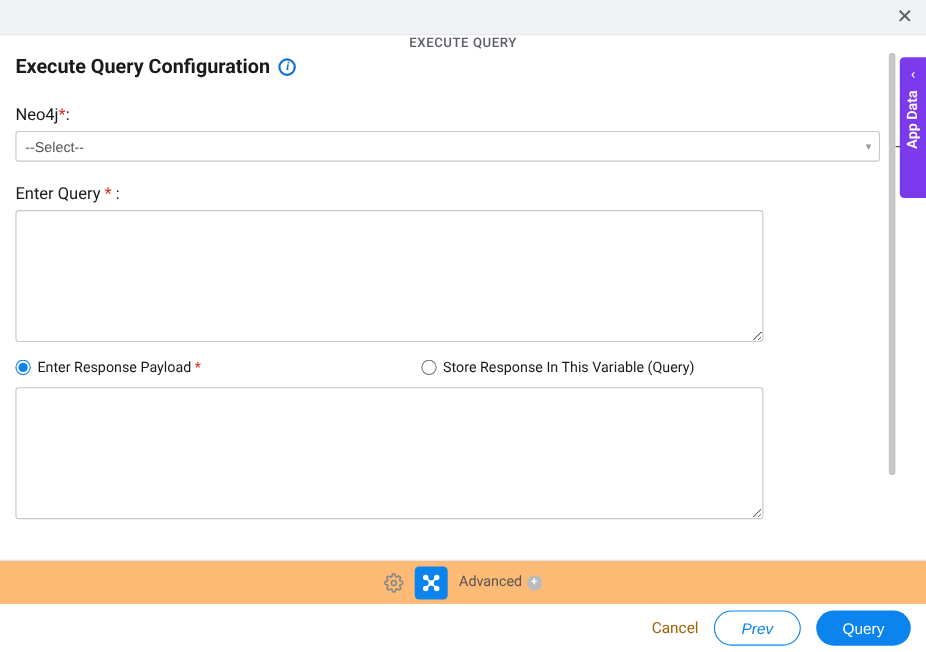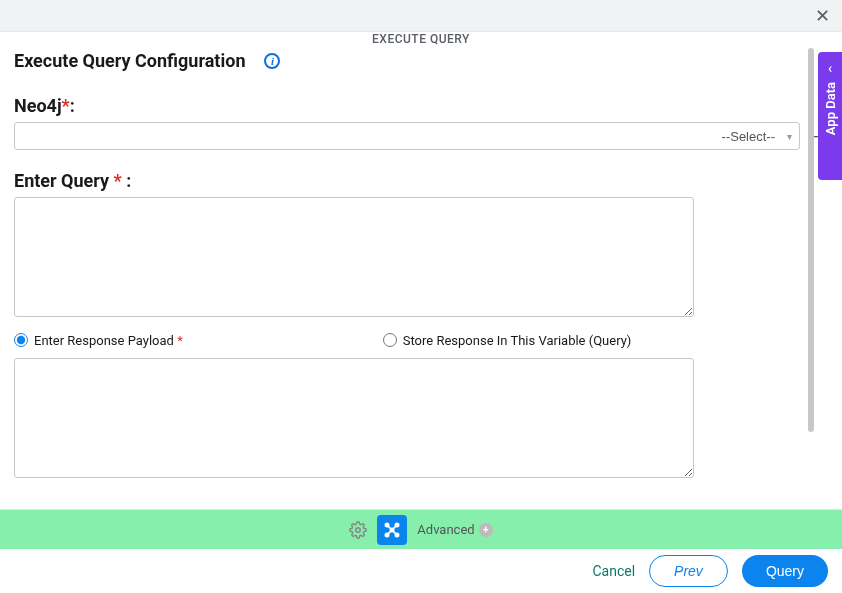--- a/index.html
+++ b/index.html
@@ -46,21 +46,21 @@
       line-height: 1;
     }
 
     .content {
       padding: 18px 14px 0 14px;
     }
 
     .page-title-row {
       display: flex;
       align-items: center;
-      gap: 19px;
+      gap: 8px;
       margin-bottom: 24px;
     }
 
     .page-title {
       font-size: 18px;
       font-weight: 700;
       color: #1a1a1a;
     }
 
     .info-icon {
@@ -72,25 +72,24 @@
       align-items: center;
       justify-content: center;
       color: #0f6fde;
       font-size: 11px;
       font-weight: 700;
       font-style: italic;
       font-family: Georgia, serif;
     }
 
     .form-label {
-      font-size: 18px;
+      font-size: 15px;
       color: #1a1a1a;
       margin-bottom: 6px;
       display: block;
-      font-weight: bold;
     }
 
     .required {
       color: #d93025;
     }
 
     .select-row {
       display: flex;
       align-items: center;
       gap: 10px;
@@ -106,21 +105,20 @@
       width: 100%;
       height: 28px;
       border: 1px solid #c8c8c8;
       border-radius: 3px;
       padding: 0 24px 0 8px;
       font-size: 13px;
       color: #555;
       background: #fff;
       appearance: none;
       cursor: pointer;
-      text-align: right;
     }
 
     .select-caret {
       position: absolute;
       right: 8px;
       top: 50%;
       transform: translateY(-50%);
       pointer-events: none;
       font-size: 10px;
       color: #999;
@@ -195,21 +193,21 @@
       font-size: 13px;
       font-family: inherit;
     }
 
     .footer-toolbar {
       position: absolute;
       bottom: 44px;
       left: 0;
       right: 0;
       height: 40px;
-      background: #86efac;
+      background: #fdba74;
       border-top: 1px solid #e5e7eb;
       display: flex;
       align-items: center;
       justify-content: center;
       gap: 10px;
     }
 
     .gear-icon {
       width: 18px;
       height: 18px;
@@ -259,21 +257,21 @@
       height: 44px;
       display: flex;
       align-items: center;
       justify-content: flex-end;
       gap: 14px;
       padding: 0 14px;
     }
 
     .cancel-link {
       font-size: 14px;
-      color: #0f766e;
+      color: #a16207;
       cursor: pointer;
     }
 
     .prev-btn {
       background: #fff;
       color: #0b84ee;
       border: 1px solid #0b84ee;
       border-radius: 18px;
       padding: 7px 24px;
       font-size: 14px;

